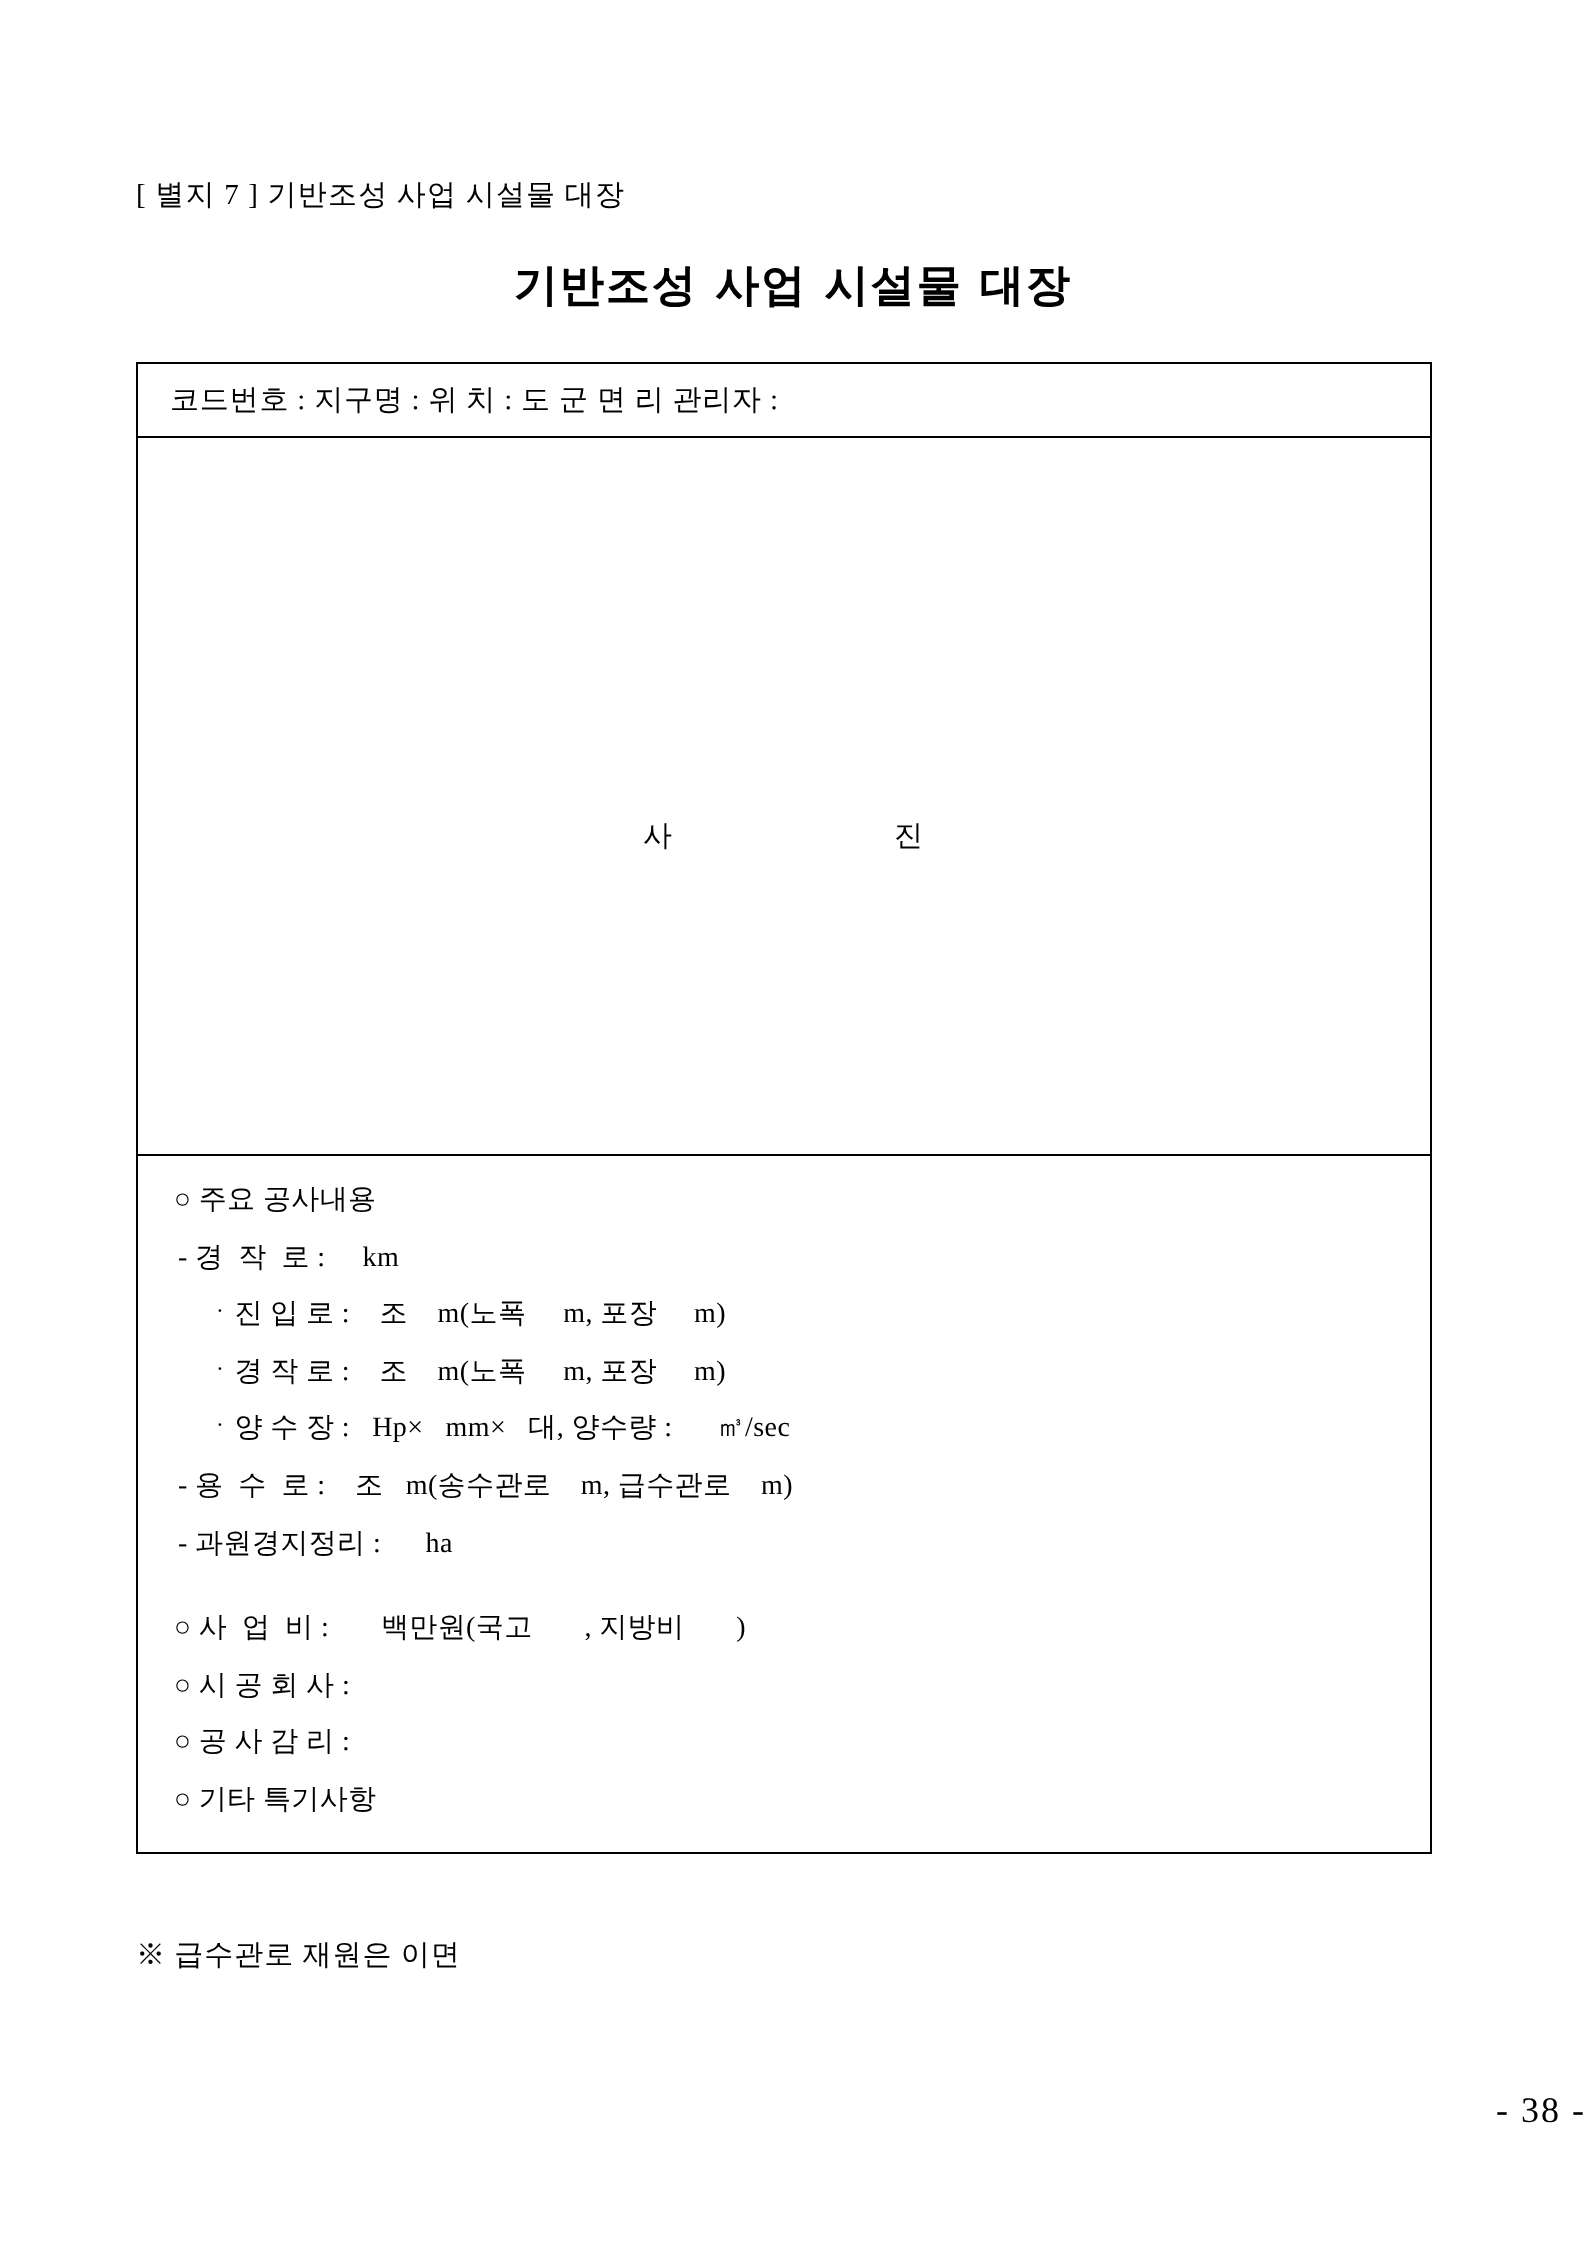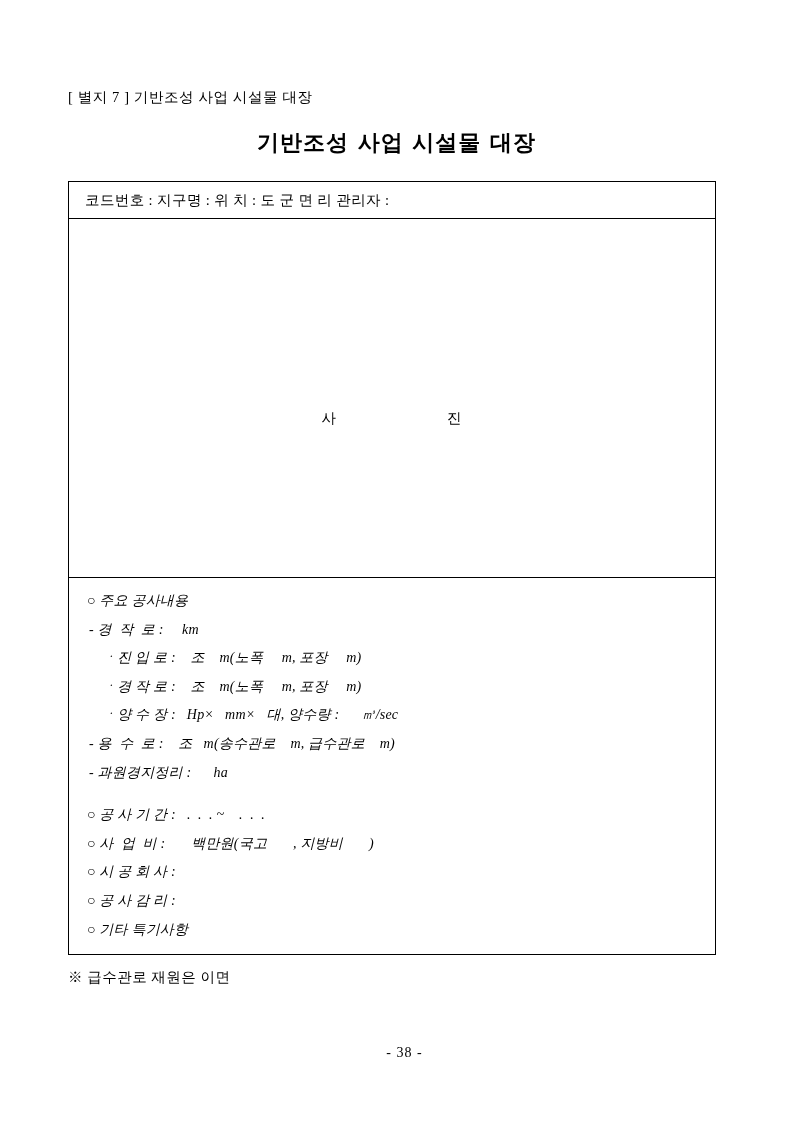--- a/index.html
+++ b/index.html
@@ -83,21 +83,20 @@
     margin-top: 20px;
   }
   .photo-text .sp {
     display: inline-block;
     width: 110px;
   }
 
   .row-content {
     padding: 9px 0 10px 0;
     position: relative;
-    font-style: italic;
   }
 
   .line {
     font-size: 14px;
     line-height: 28.6px;
     white-space: pre;
     padding-left: 18px;
     letter-spacing: 0.2px;
   }
   .line.lvl1 { padding-left: 20px; }
@@ -110,22 +109,22 @@
     top: 968px;
     font-size: 14.5px;
     letter-spacing: 0.5px;
   }
 
   .page-number {
     position: absolute;
     left: 16px;
     right: 0;
     top: 1045px;
-    text-align: center;
-    font-size: 14px;
+    text-align: right;
+    font-size: 18px;
     letter-spacing: 1px;
   }
 </style>
 </head>
 <body>
 
 <div class="page">
 
   <div class="form-label">[ 별지 7 ] 기반조성 사업 시설물 대장</div>
 
@@ -145,21 +144,20 @@
 
     <div class="row-content">
       <div class="line">○ 주요 공사내용</div>
       <div class="line lvl1">- 경  작  로 :     km</div>
       <div class="line lvl2">ㆍ진 입 로 :    조    m(노폭     m, 포장     m)</div>
       <div class="line lvl2">ㆍ경 작 로 :    조    m(노폭     m, 포장     m)</div>
       <div class="line lvl2">ㆍ양 수 장 :   Hp×   mm×   대, 양수량 :      ㎥/sec</div>
       <div class="line lvl1">- 용  수  로 :    조   m(송수관로    m, 급수관로    m)</div>
       <div class="line lvl1">- 과원경지정리 :      ha</div>
       <div class="spacer-line"></div>
-      <div class="line">○ 공 사 기 간 :   .  .  . ~    .  .  .</div>
       <div class="line">○ 사  업  비 :       백만원(국고       , 지방비       )</div>
       <div class="line">○ 시 공 회 사 :</div>
       <div class="line">○ 공 사 감 리 :</div>
       <div class="line">○ 기타 특기사항</div>
     </div>
 
   </div>
 
   <div class="note">※ 급수관로 재원은 이면</div>
 

